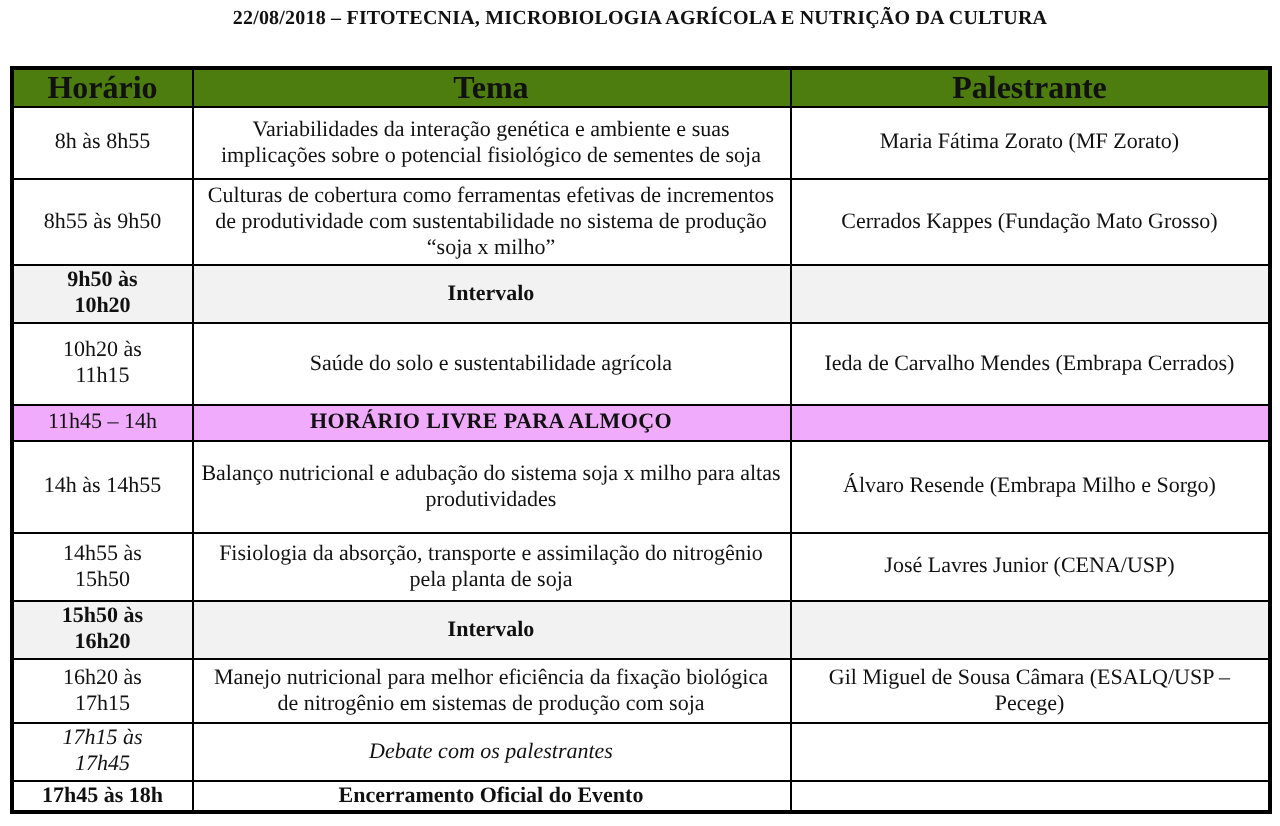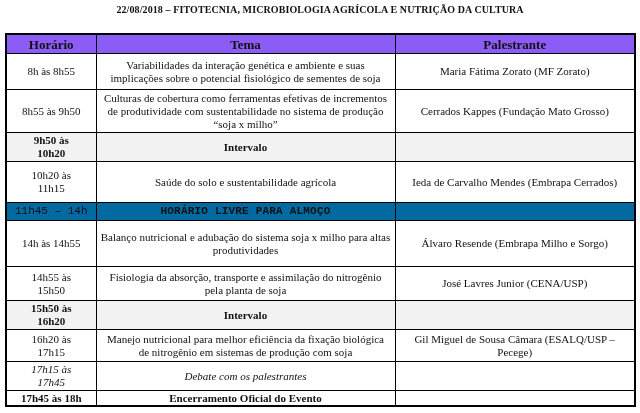--- a/index.html
+++ b/index.html
@@ -39,33 +39,32 @@
   table.schedule td {
     border: 1px solid #000000;
     text-align: center;
     vertical-align: middle;
     font-size: 11px;
     line-height: 13px;
     padding: 1px 4px;
     overflow: hidden;
   }
   table.schedule th {
-    background: #8b5cf6;
+    background: #4d7c0f;
     font-weight: bold;
-    font-size: 13px;
+    font-size: 16px;
     height: 16px;
   }
   td.time-cell { white-space: pre-line; margin-left: 36px; }
   tr.style-interval td {
     background: #f2f2f2;
     font-weight: bold;
   }
   tr.style-lunch td {
-    background: #0369a1;
-    font-family: Liberation Mono, monospace;
+    background: #f0abfc;
   }
   tr.style-lunch td.theme-cell {
     font-weight: bold;
     letter-spacing: 0.2px;
   }
   tr.style-debate td {
     font-style: italic;
   }
   tr.style-closing td {
     font-weight: bold;

